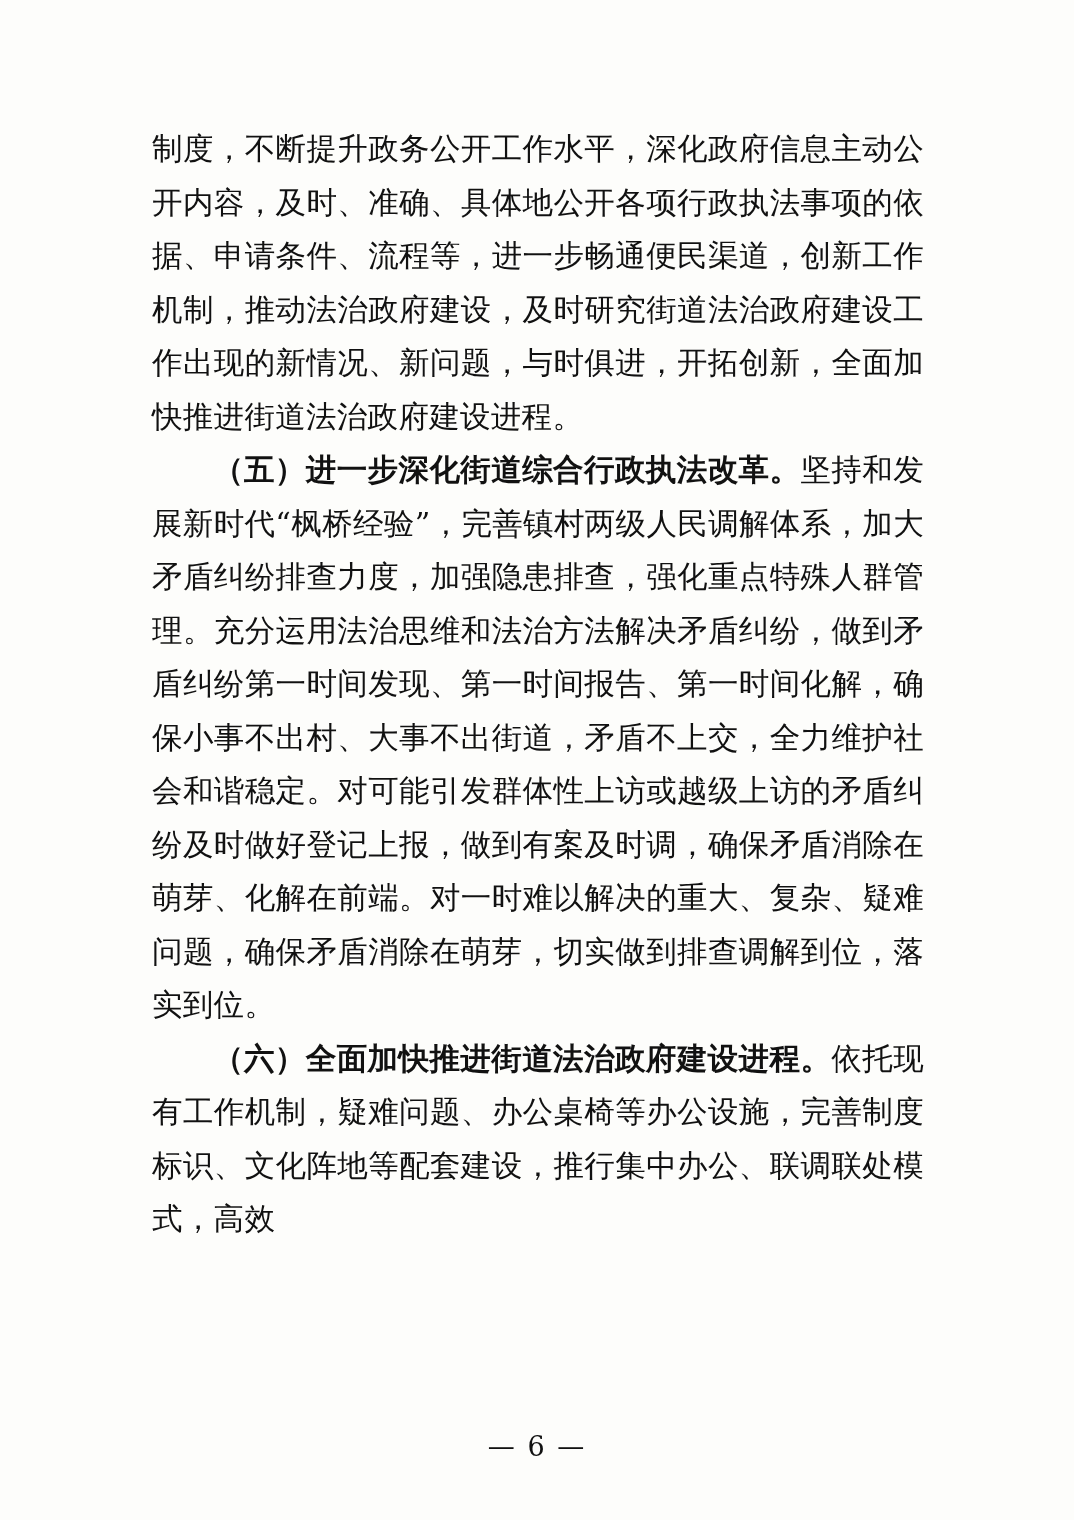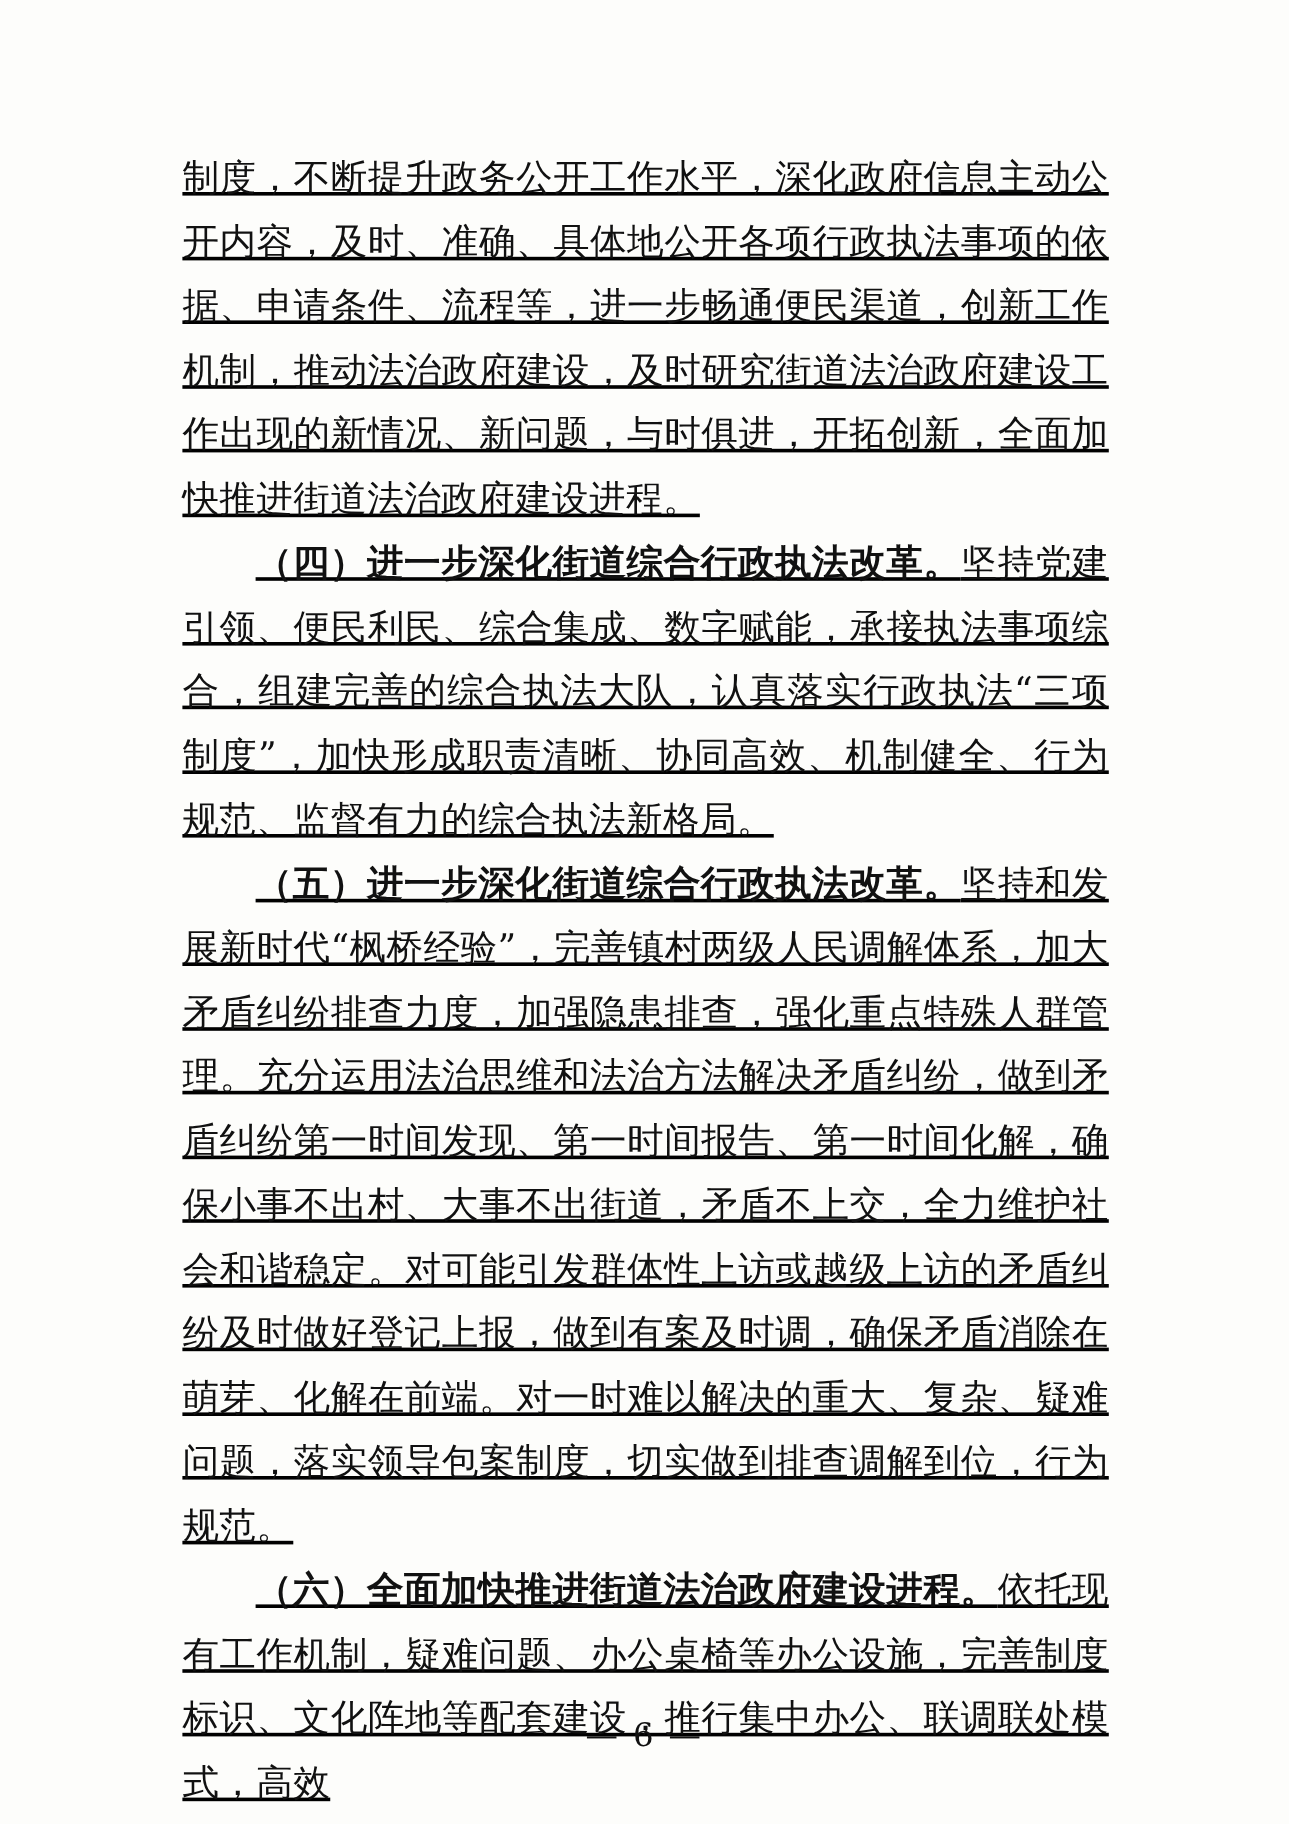--- a/index.html
+++ b/index.html
@@ -13,21 +13,20 @@
     height: 1520px;
     background: #fdfdfb;
     box-sizing: border-box;
     overflow: hidden;
   }
   .body-area {
     position: absolute;
     left: 152px;
     top: 122px;
     width: 772px;
-    text-decoration: underline;
   }
   .para {
     font-family: "DejaVu Serif", "Liberation Serif", serif;
     font-size: 30.5px;
     line-height: 53.5px;
     color: #111111;
     text-align: justify;
     text-justify: inter-ideograph;
     margin: 0 0 0 0;
     letter-spacing: 0.3px;
@@ -60,26 +59,23 @@
 </head>
 <body>
 
 <div class="page">
   <div class="body-area">
 
     <p class="para">
       <span>制度，不断提升政务公开工作水平，深化政府信息主动公开内容，及时、准确、具体地公开各项行政执法事项的依据、申请条件、流程等，进一步畅通便民渠道，创新工作机制，推动法治政府建设，及时研究街道法治政府建设工作出现的新情况、新问题，与时俱进，开拓创新，全面加快推进街道法治政府建设进程。</span>
     </p>
 
-    <p class="para indent">
-      <span class="heading-run">（四）进一步深化街道综合行政执法改革。</span><span>坚持党建引领、便民利民、综合集成、数字赋能，承接执法事项综合，组建完善的综合执法大队，认真落实行政执法“三项制度”，加快形成职责清晰、协同高效、机制健全、行为规范、监督有力的综合执法新格局。</span>
-    </p>
 
     <p class="para indent">
-      <span class="heading-run">（五）进一步深化街道综合行政执法改革。</span><span>坚持和发展新时代“枫桥经验”，完善镇村两级人民调解体系，加大矛盾纠纷排查力度，加强隐患排查，强化重点特殊人群管理。充分运用法治思维和法治方法解决矛盾纠纷，做到矛盾纠纷第一时间发现、第一时间报告、第一时间化解，确保小事不出村、大事不出街道，矛盾不上交，全力维护社会和谐稳定。对可能引发群体性上访或越级上访的矛盾纠纷及时做好登记上报，做到有案及时调，确保矛盾消除在萌芽、化解在前端。对一时难以解决的重大、复杂、疑难问题，落实领导包案制度，切实做到排查调解到位，行为规范。</span>
+      <span class="heading-run">（五）进一步深化街道综合行政执法改革。</span><span>坚持和发展新时代“枫桥经验”，完善镇村两级人民调解体系，加大矛盾纠纷排查力度，加强隐患排查，强化重点特殊人群管理。充分运用法治思维和法治方法解决矛盾纠纷，做到矛盾纠纷第一时间发现、第一时间报告、第一时间化解，确保小事不出村、大事不出街道，矛盾不上交，全力维护社会和谐稳定。对可能引发群体性上访或越级上访的矛盾纠纷及时做好登记上报，做到有案及时调，确保矛盾消除在萌芽、化解在前端。对一时难以解决的重大、复杂、疑难问题，确保矛盾消除在萌芽，切实做到排查调解到位，落实到位。</span>
     </p>
 
     <p class="para indent">
       <span class="heading-run">（六）全面加快推进街道法治政府建设进程。</span><span>依托现有工作机制，疑难问题、办公桌椅等办公设施，完善制度标识、文化阵地等配套建设，推行集中办公、联调联处模式，高效</span>
     </p>
 
   </div>
 
   <div class="page-number">
     <span class="pn-inner">— 6 —</span>

